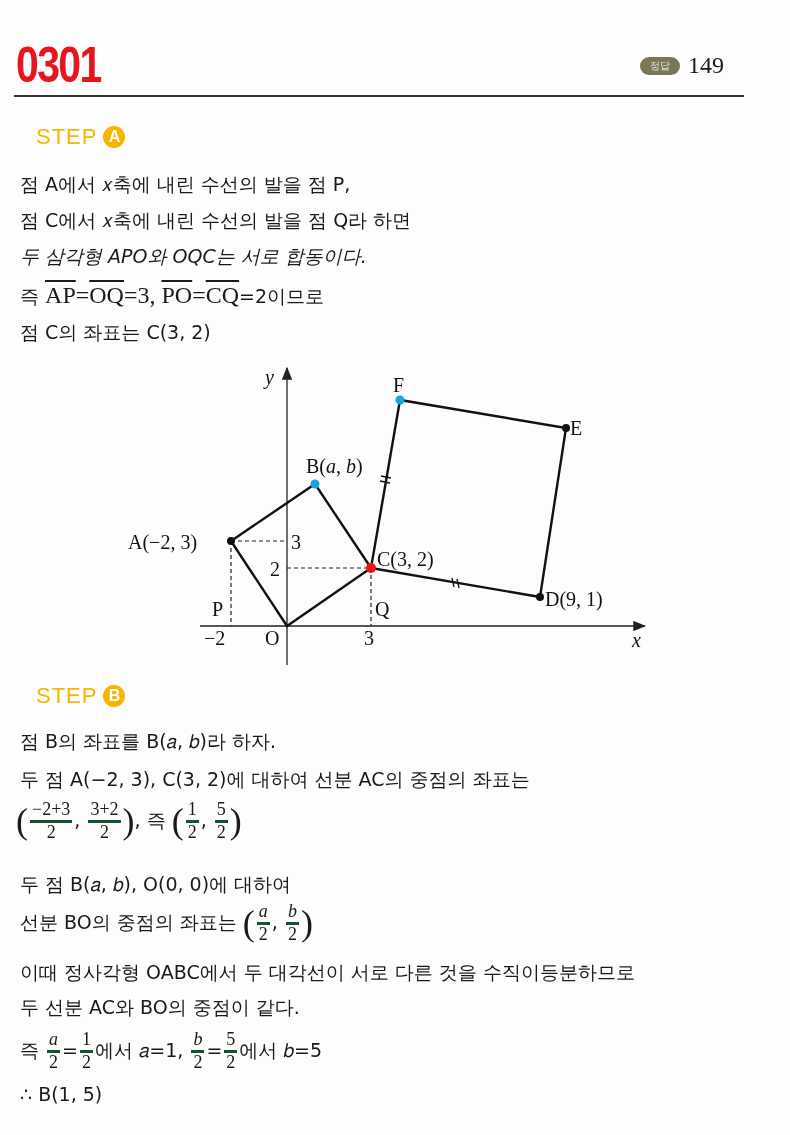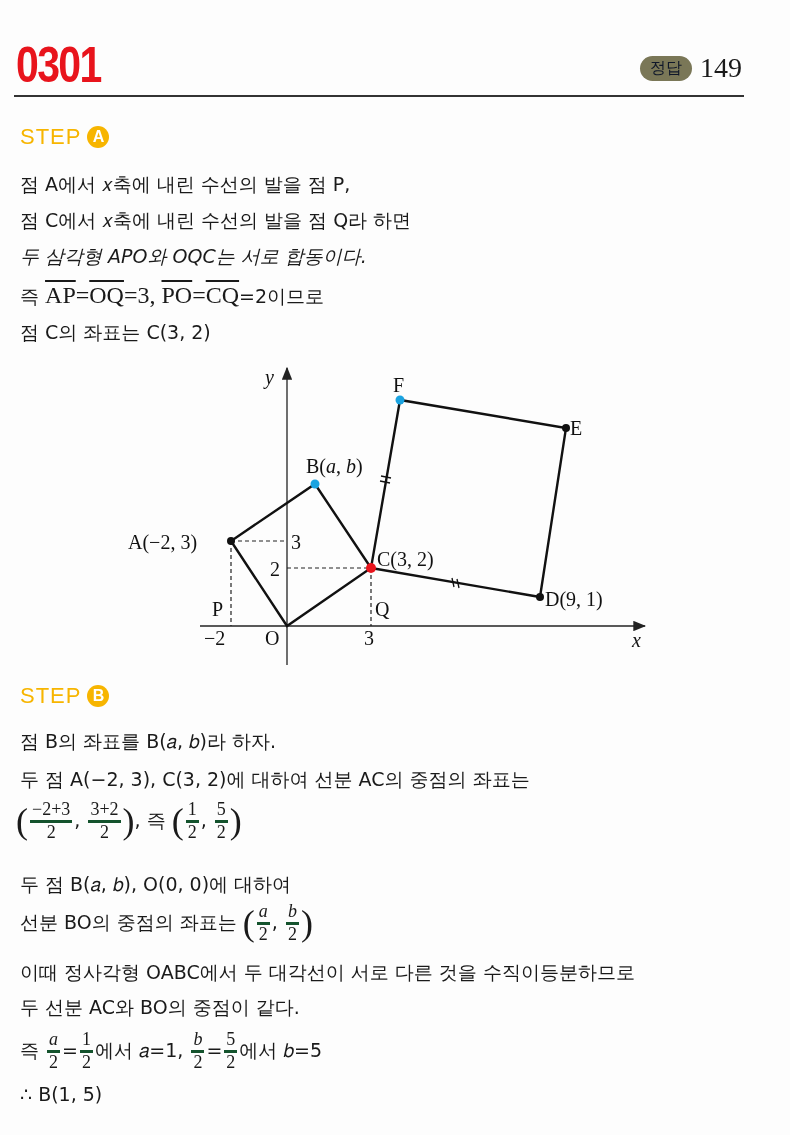--- a/index.html
+++ b/index.html
@@ -1,24 +1,24 @@
 <!DOCTYPE html>
 <html><head>
 <meta charset="utf-8">
 <style>
   html, body { margin:0; padding:0; }
   body { width:790px; height:1135px; background:#fdfdfd; position:relative; overflow:hidden;
          font-family:"DejaVu Sans", sans-serif; color:#1a1a1a; }
   .num { position:absolute; left:16px; top:36px; font-family:"Liberation Sans", sans-serif; font-weight:bold;
          font-size:50px; color:#e8141c; letter-spacing:-2px; transform:scaleX(0.82); transform-origin:left top; }
   .ans { position:absolute; left:640px; top:52px; display:flex; align-items:center; gap:8px; }
-  .badge { background:#7a7757; color:#0f172a; border-radius:14px; padding:2px 10px; font-size:16px; }
-  .pg { font-family:"Liberation Serif", serif; font-size:28px; }
+  .badge { background:#7a7757; color:#e5e5e5; border-radius:14px; padding:2px 10px; font-size:10px; }
+  .pg { font-family:"Liberation Serif", serif; font-size:24px; }
   .rule { position:absolute; left:14px; top:95px; width:730px; height:2px; background:#333; }
-  .step { position:absolute; left:20px; display:flex; align-items:center; gap:6px; }
+  .step { position:absolute; left:36px; display:flex; align-items:center; gap:6px; }
   .step .st { font-family:"Liberation Sans", sans-serif; font-size:22px; color:#f7b500; letter-spacing:1px; }
   .step .circ { width:22px; height:22px; border-radius:50%; background:#f7b500; color:#fff; font-weight:bold;
                 font-family:"Liberation Sans", sans-serif; font-size:16px; display:flex; align-items:center; justify-content:center; }
   .step .tt { font-weight:bold; font-size:19px; margin-left:12px; }
   .line { position:absolute; left:20px; font-size:19px; white-space:nowrap; }
   .m { font-family:"Liberation Serif", serif; font-size:24px; }
   .i { font-family:"Liberation Serif", serif; font-style:italic; font-size:20px; }
   .ov { text-decoration:overline; }
   .frac { display:inline-flex; flex-direction:column; align-items:center; vertical-align:middle;
           font-family:"Liberation Serif", serif; font-size:18px; line-height:1.1; margin:0 2px; }

